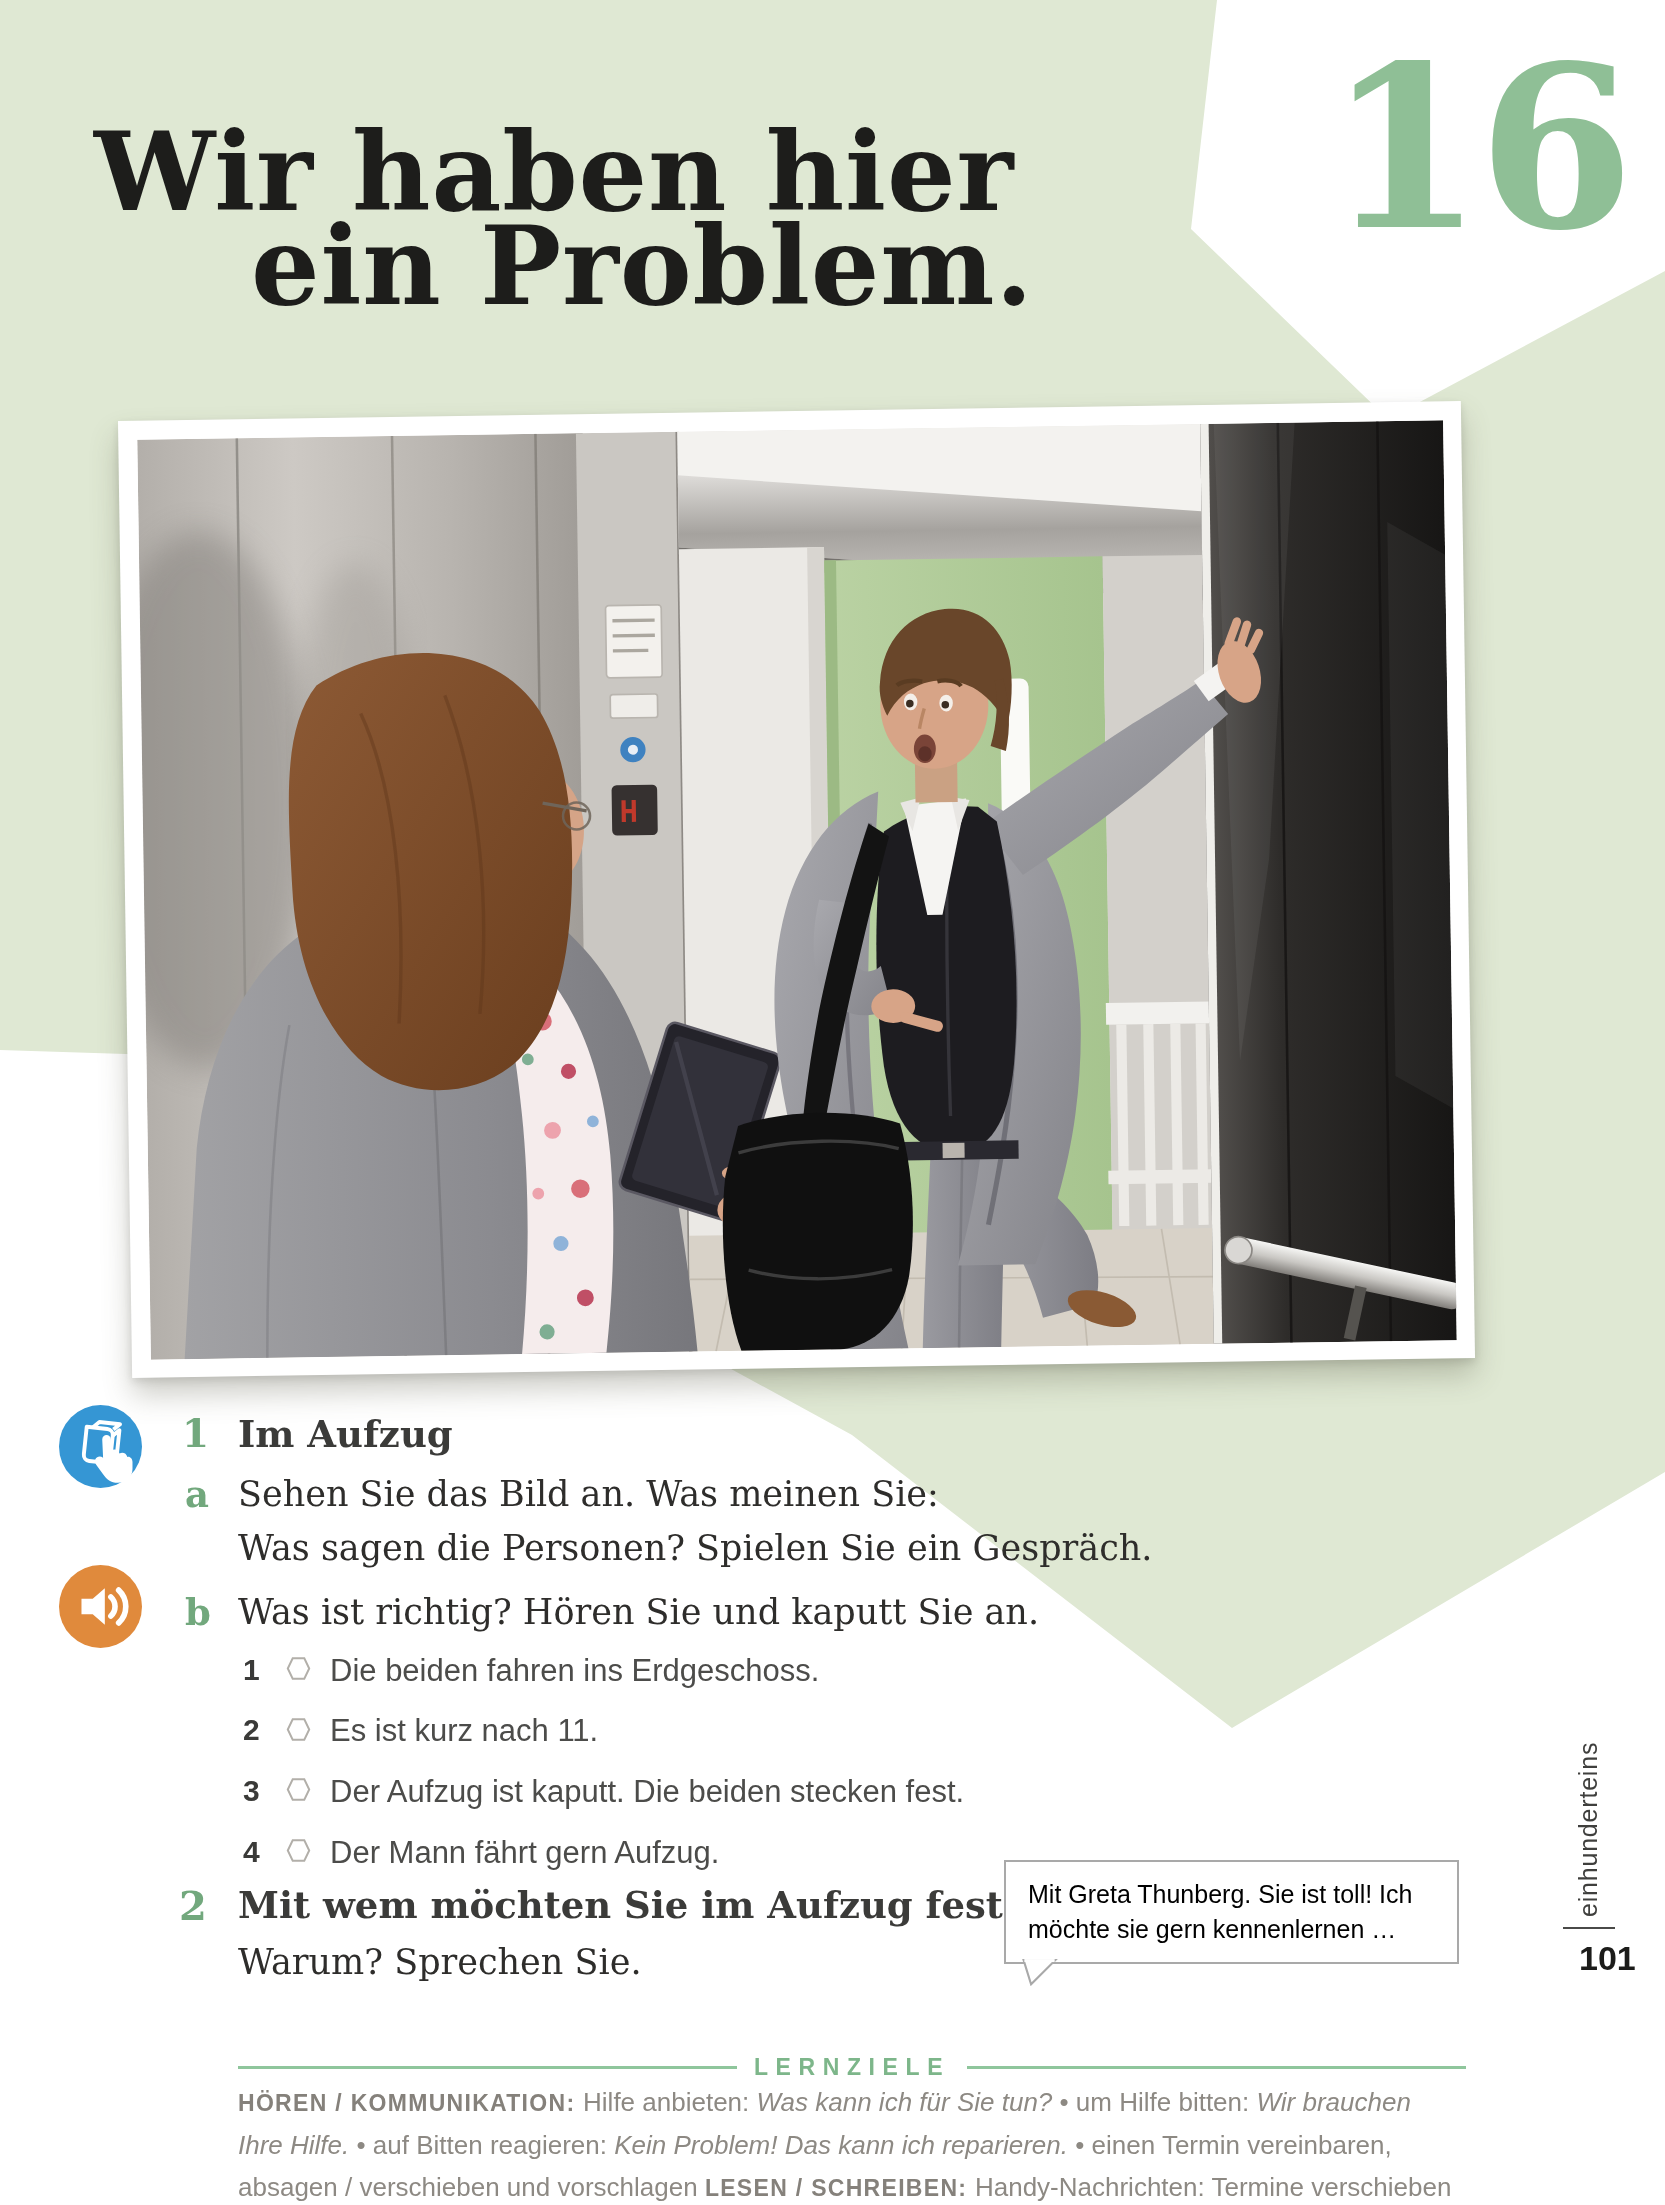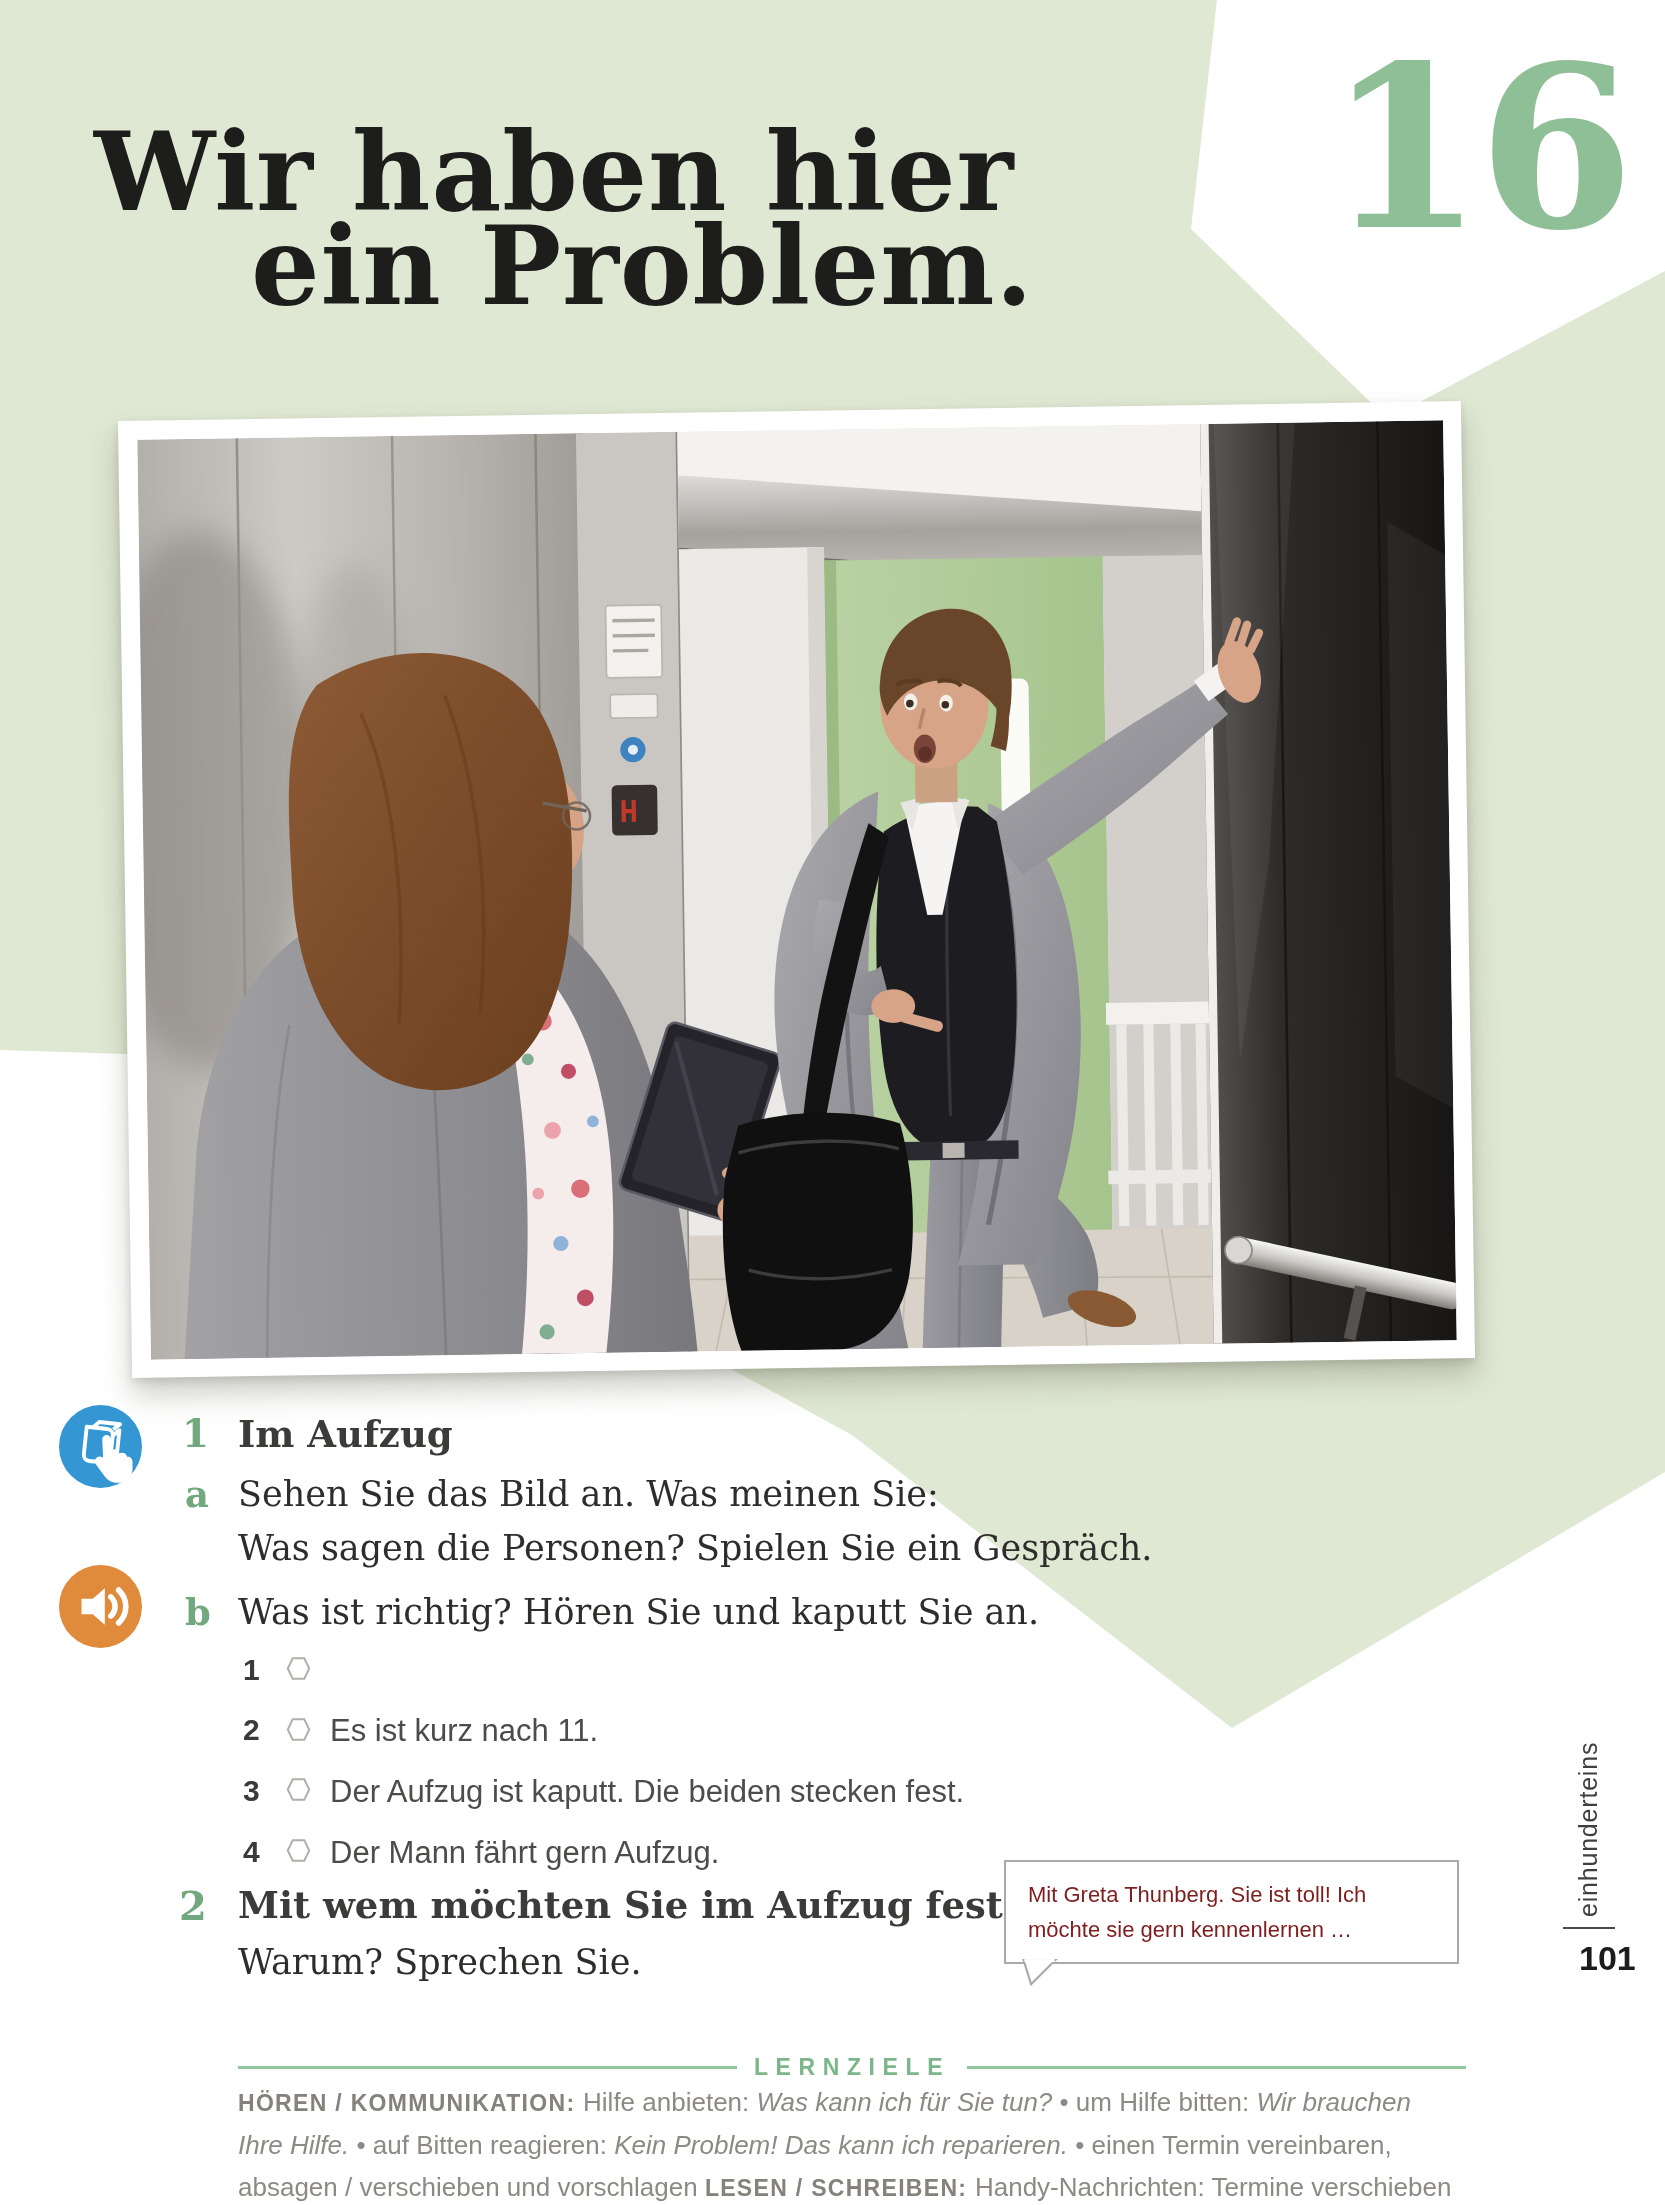--- a/index.html
+++ b/index.html
@@ -40,21 +40,21 @@
   .sec-num{font-weight:bold;font-size:39px;}
   .sec-title{font-weight:bold;font-size:37px;color:#3b3b39;}
   .body-line{font-size:35px;color:#2e2d2b;}
   .item-num{font-weight:bold;font-size:30px;color:#3a3a38;}
   .item-text{font-size:31px;color:#4c4c4a;}
   .hexbox{position:absolute;z-index:3;width:25px;height:25px;cursor:pointer;}
   
   .bubble{
     position:absolute;left:1004px;top:1860px;width:455px;z-index:3;box-sizing:border-box;
     background:#ffffff;border:2.1px solid #a9a9a9;padding:15px 22px;
-    font-size:22px;line-height:35px;color:#7f1d1d;
+    font-size:25px;line-height:35px;color:#000000;
   }
   .bubble div{white-space:nowrap;}
   .bubble-tail{position:absolute;left:1021px;top:1959px;z-index:4;}
   
   .page-word{
     position:absolute;left:1574px;top:1732px;height:185px;z-index:3;
     writing-mode:vertical-rl;transform:rotate(180deg);
     font-size:25px;color:#3f3f3d;letter-spacing:0.8px;
   }
   .page-rule{position:absolute;left:1563px;top:1927px;width:52px;border-top:2.5px solid #4a4a48;z-index:3;}
@@ -345,20 +345,21 @@
     </svg>
   </div>
 
   <div class="abs serif green sec-num" style="left:185px;top:1590px;font-size:37px;">b</div>
   <div class="abs serif body-line" style="left:238px;top:1592px;">Was ist richtig? Hören Sie und kaputt Sie an.</div>
 
   <div class="abs item-num" style="left:243px;top:1653px;">1</div>
   <svg class="hexbox" style="left:286px;top:1656px;" viewBox="0 0 28 28">
       <polygon points="7.5,2.5 20.5,2.5 26,14 20.5,25.5 7.5,25.5 2,14" fill="none" stroke="#b2afa9" stroke-width="2.2"></polygon>
     </svg>
+  <div class="abs item-text" style="left:330px;top:1653px;">Die beiden fahren ins Erdgeschoss.</div>
 
   <div class="abs item-num" style="left:243px;top:1713px;">2</div>
   <svg class="hexbox" style="left:286px;top:1717px;" viewBox="0 0 28 28">
       <polygon points="7.5,2.5 20.5,2.5 26,14 20.5,25.5 7.5,25.5 2,14" fill="none" stroke="#b2afa9" stroke-width="2.2"></polygon>
     </svg>
   <div class="abs item-text" style="left:330px;top:1713px;">Es ist kurz nach 11.</div>
 
   <div class="abs item-num" style="left:243px;top:1774px;">3</div>
   <svg class="hexbox" style="left:286px;top:1777px;" viewBox="0 0 28 28">
       <polygon points="7.5,2.5 20.5,2.5 26,14 20.5,25.5 7.5,25.5 2,14" fill="none" stroke="#b2afa9" stroke-width="2.2"></polygon>

